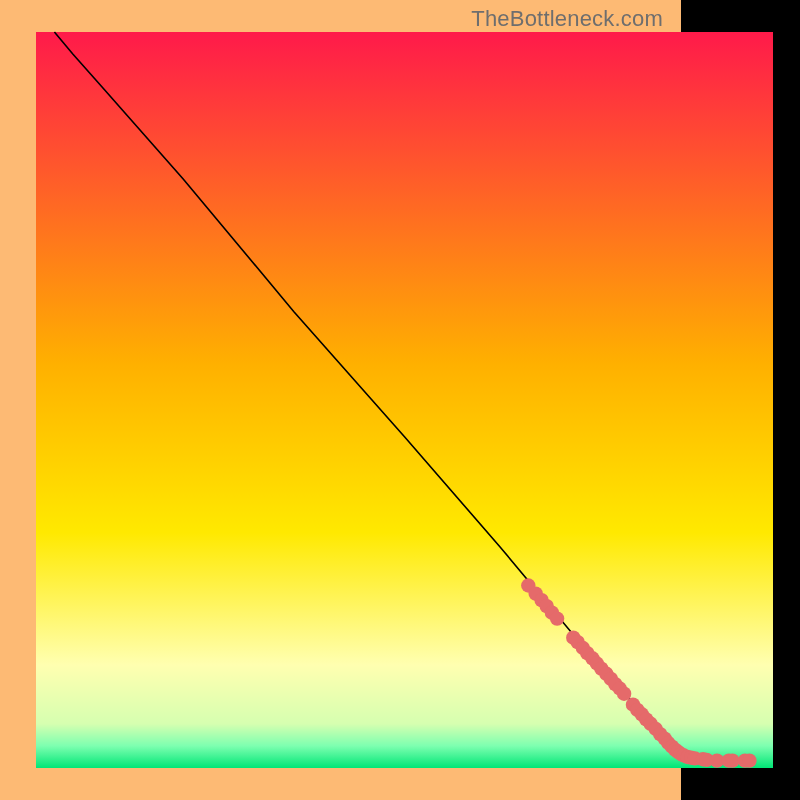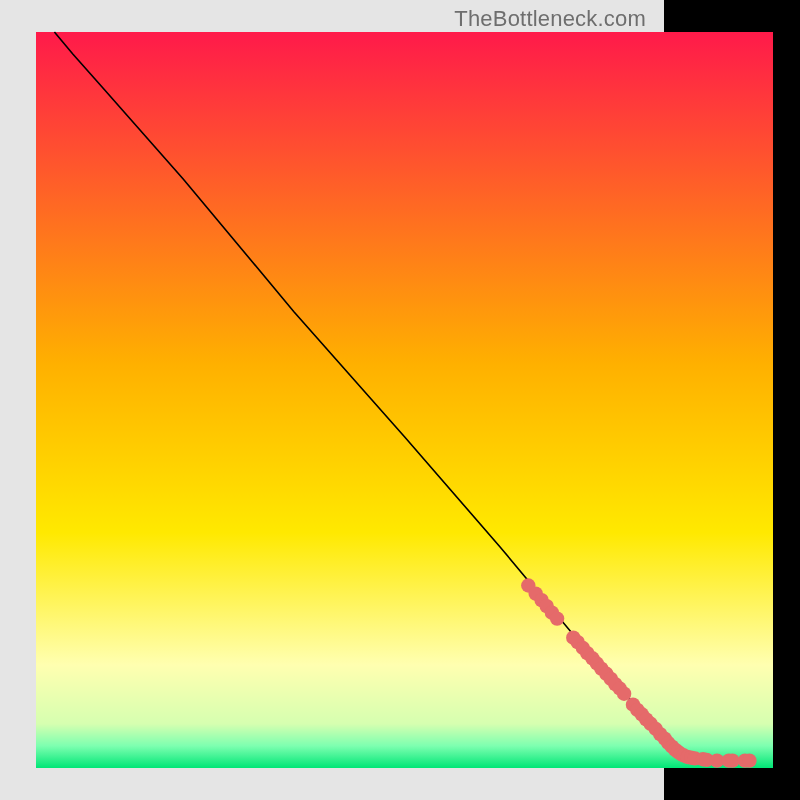--- a/index.html
+++ b/index.html
@@ -10,21 +10,22 @@
     background: #000;
     position: relative;
     font-family: Arial, Helvetica, sans-serif;
   }
   .frame {
     position: absolute;
     left: 0;
     top: 0;
     width: 664px;
     height: 800px;
-    background: #e5e5e5;
+    background: #fdba74;
+    padding-left: 17px;
   }
   .watermark {
     position: absolute;
     top: 6px;
     right: 18px;
     color: #6e6e6e;
     font-size: 22px;
     font-weight: 500;
     letter-spacing: 0.2px;
   }

